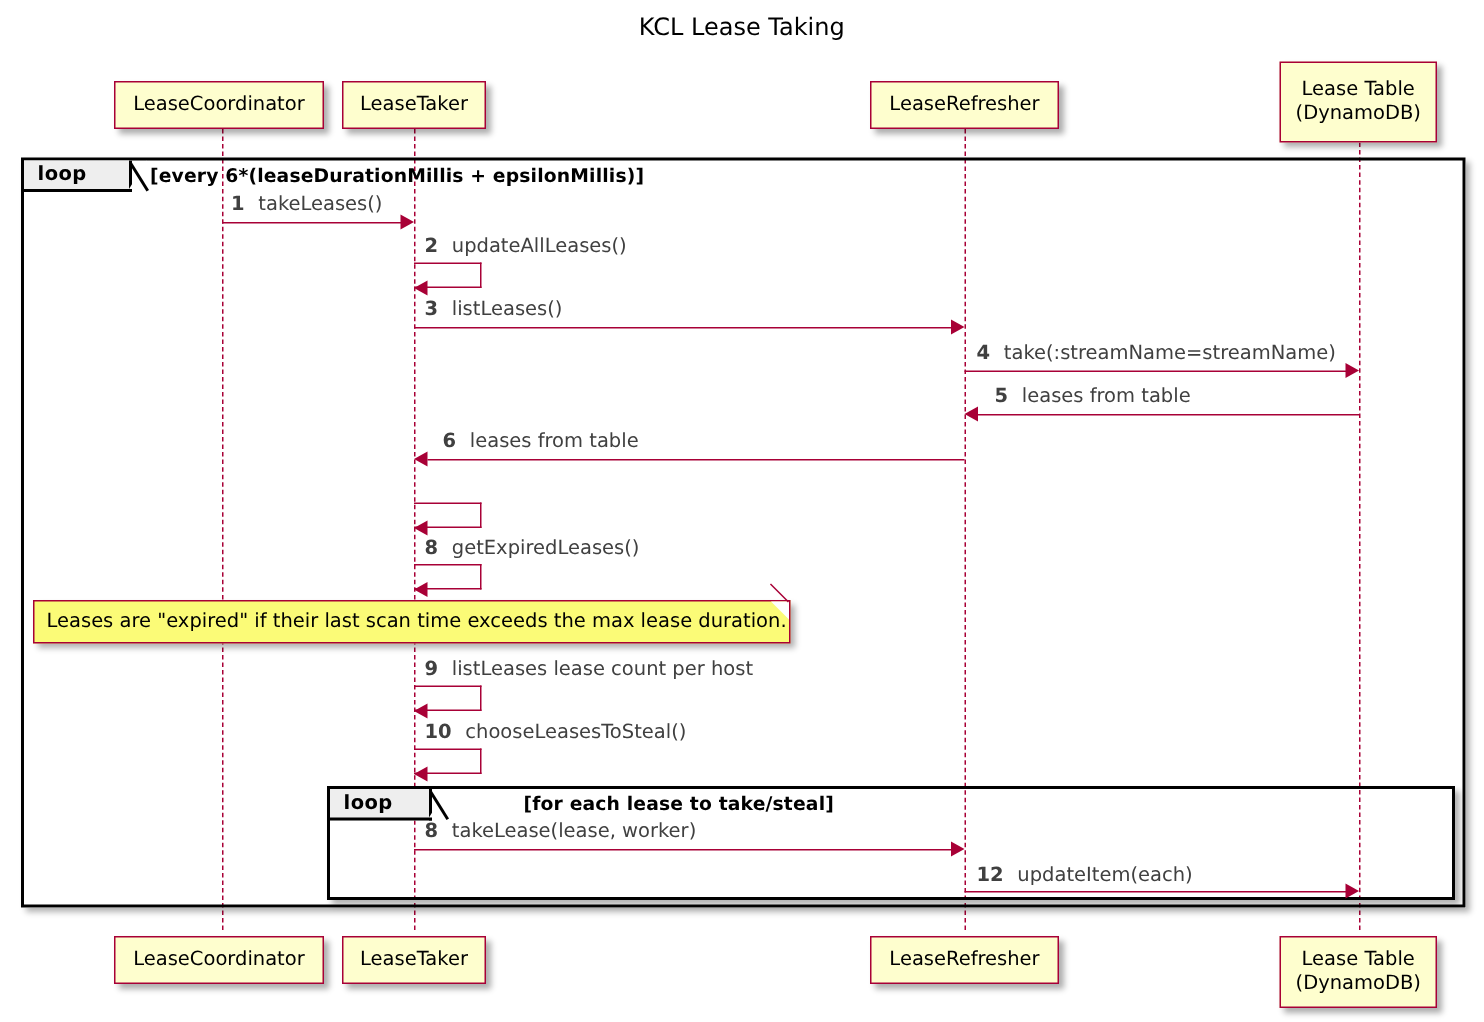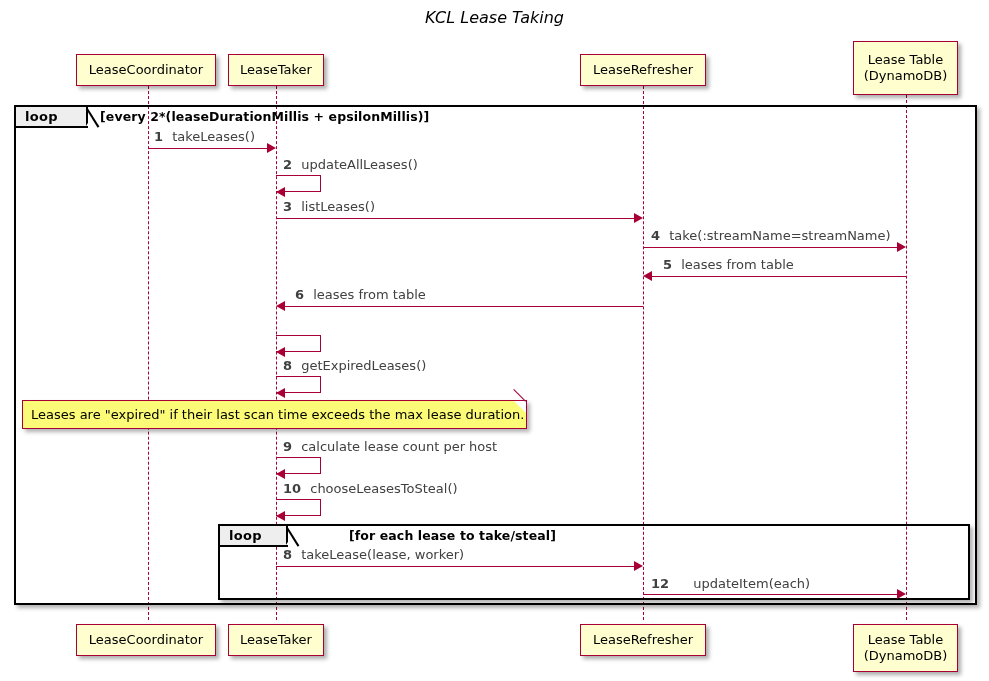--- a/index.html
+++ b/index.html
@@ -23,21 +23,20 @@
 
   
   .title {
     left: 0; top: 8px;
     width: 989px;
     text-align: center;
     font-size: 16px;
     color: #000000;
     font-family: "DejaVu Sans", sans-serif;
     white-space: nowrap;
-    font-style: italic;
   }
 
   
   .participant {
     box-sizing: border-box;
     background: #FEFECE;
     border: 1.5px solid #A80036;
     box-shadow: 3px 3px 4px rgba(0,0,0,0.32);
     color: #000000;
     font-size: 13px;
@@ -204,21 +203,21 @@
   <div class="abs participant" style="left:853px; top:41px; width:105px; height:54px;">
     <span>Lease Table
 (DynamoDB)</span>
   </div>
 
   <div class="abs frame" style="left:14px; top:105px; width:963px; height:500px;"></div>
   <div class="abs frame-label" style="left:16px; top:107px; width:72px; height:21px;">
     <span>loop</span>
     <span class="frame-label-notch"></span>
   </div>
-  <div class="abs frame-guard" style="left:100px; top:109px;">[every 2*(leaseDurationMillis + epsilonMillis)]</div>
+  <div class="abs frame-guard" style="left:100px; top:109px;">[every 6*(leaseDurationMillis + epsilonMillis)]</div>
 
   <div class="abs msg-label" style="left:154px; top:129px;">
     <b style="margin-right: 5px;">1</b>
     <span>takeLeases()</span>
   </div>
   <div class="abs msg-line" style="left:148px; top:148px; width:120px;"></div>
   <div class="abs arrow-right" style="left:267px; top:143px;"></div>
 
   <div class="abs msg-label" style="left:283px; top:157px;">
     <b style="margin-right: 5px;">2</b>
@@ -266,21 +265,21 @@
   <div class="abs arrow-left" style="left:276px; top:388px;"></div>
 
   <div class="abs note" style="left:22px; top:400px; width:505px; height:29px;">
     <span>Leases are "expired" if their last scan time exceeds the max lease duration.</span>
     <span class="note-fold"></span>
     <span class="note-fold-line"></span>
   </div>
 
   <div class="abs msg-label" style="left:283px; top:439px;">
     <b style="margin-right: 5px;">9</b>
-    <span>calculate lease count per host</span>
+    <span>listLeases lease count per host</span>
   </div>
   <div class="abs self-box" style="left:276px; top:457px; width:45px; height:17px;"></div>
   <div class="abs arrow-left" style="left:276px; top:469px;"></div>
 
   <div class="abs msg-label" style="left:283px; top:481px;">
     <b style="margin-right: 5px;">10</b>
     <span>chooseLeasesToSteal()</span>
   </div>
   <div class="abs self-box" style="left:276px; top:499px; width:45px; height:17px;"></div>
   <div class="abs arrow-left" style="left:276px; top:511px;"></div>
@@ -293,21 +292,21 @@
   <div class="abs frame-guard" style="left:309px; top:528px;margin-left:40px;">[for each lease to take/steal]</div>
 
   <div class="abs msg-label" style="left:283px; top:547px;">
     <b style="margin-right: 5px;">8</b>
     <span>takeLease(lease, worker)</span>
   </div>
   <div class="abs msg-line" style="left:276px; top:566px; width:359px;"></div>
   <div class="abs arrow-right" style="left:634px; top:561px;"></div>
 
   <div class="abs msg-label" style="left:651px; top:576px;">
-    <b style="margin-right: 20px;">12</b>
+    <b style="margin-right: 5px;">12</b>
     <span>updateItem(each)</span>
   </div>
   <div class="abs msg-line" style="left:643px; top:594px; width:255px;"></div>
   <div class="abs arrow-right" style="left:897px; top:589px;"></div>
 
   <div class="abs participant" style="left:76px; top:624px; width:140px; height:32px;">
     <span>LeaseCoordinator</span>
   </div>
   <div class="abs participant" style="left:228px; top:624px; width:96px; height:32px;">
     <span>LeaseTaker</span>

